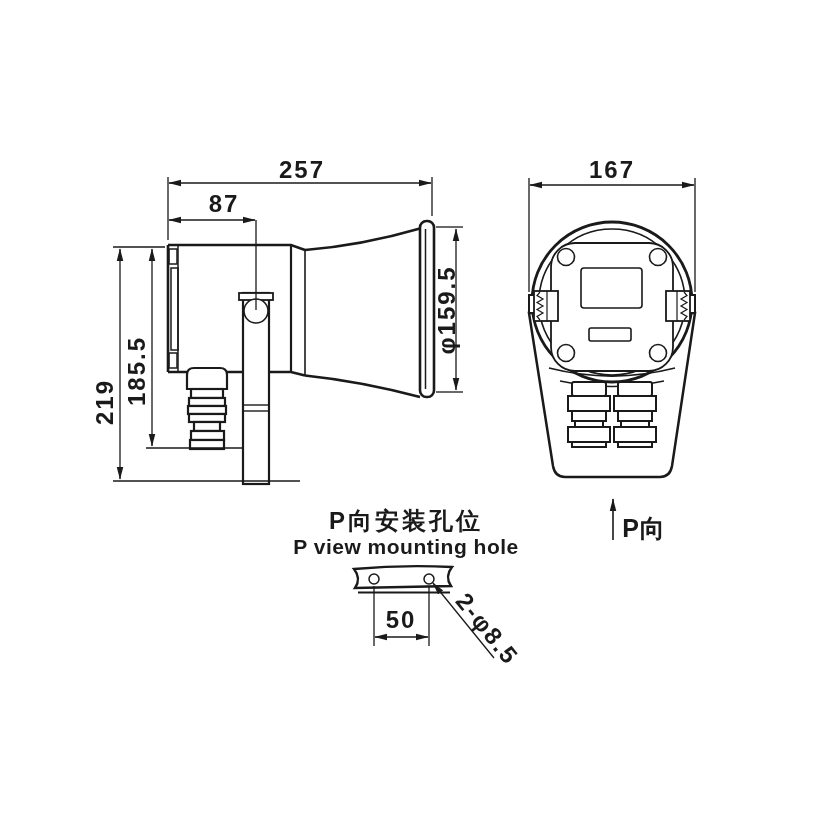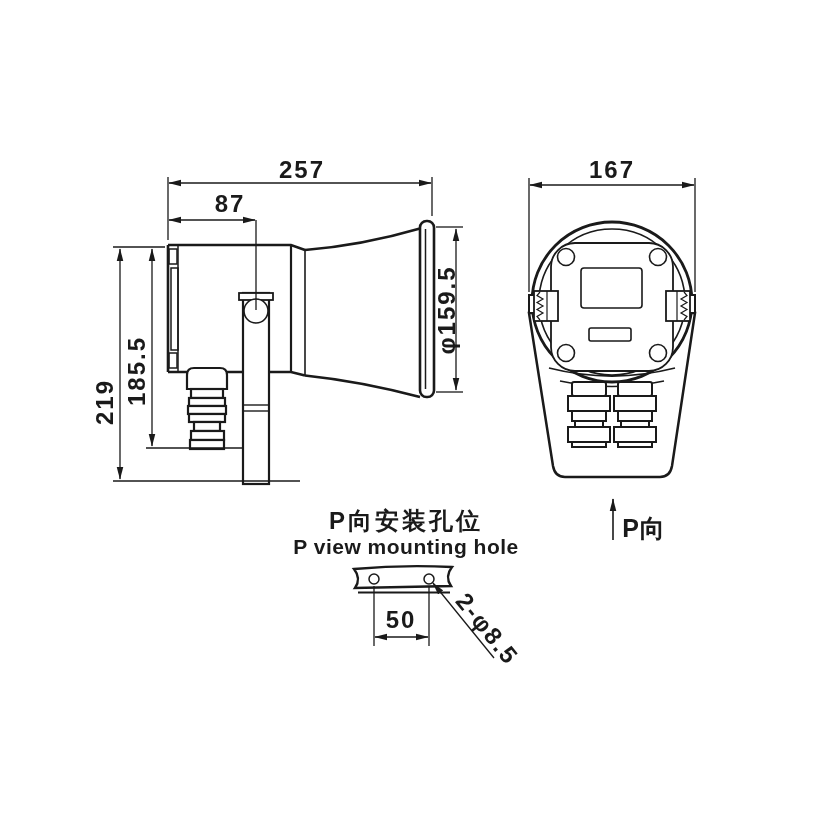--- a/index.html
+++ b/index.html
@@ -160,21 +160,21 @@
     <line x1="530" y1="185" x2="694" y2="185" marker-start="url(#arr)" marker-end="url(#arr)"></line>
     <line x1="375" y1="637" x2="428" y2="637" marker-start="url(#arr)" marker-end="url(#arr)"></line>
 
     <line x1="613" y1="540" x2="613" y2="499" stroke-width="1.6" marker-end="url(#arr)"></line>
 
     <line x1="494" y1="658" x2="433" y2="583" marker-end="url(#arr)"></line>
   </g>
 </svg>
 
 <div class="lbl" style="left:302px;top:170px;">257</div>
-<div class="lbl" style="left:230px;top:204px;">87</div>
+<div class="lbl" style="left:224px;top:204px;">87</div>
 <div class="lbl rot90" style="left:105px;top:402px;">219</div>
 <div class="lbl rot90" style="left:137px;top:371px;">185.5</div>
 <div class="lbl rot90" style="left:447px;top:310px;">φ159.5</div>
 <div class="lbl" style="left:612px;top:170px;">167</div>
 <div class="lbl pdir" style="left:644px;top:528px;">P向</div>
 <div class="lbl cn" style="left:406px;top:521px;">P向安装孔位</div>
 <div class="lbl en" style="left:406px;top:546px;">P view mounting hole</div>
 <div class="lbl" style="left:401px;top:620px;">50</div>
 <div class="lbl rot51" style="left:487px;top:629px;">2-φ8.5</div>
 

